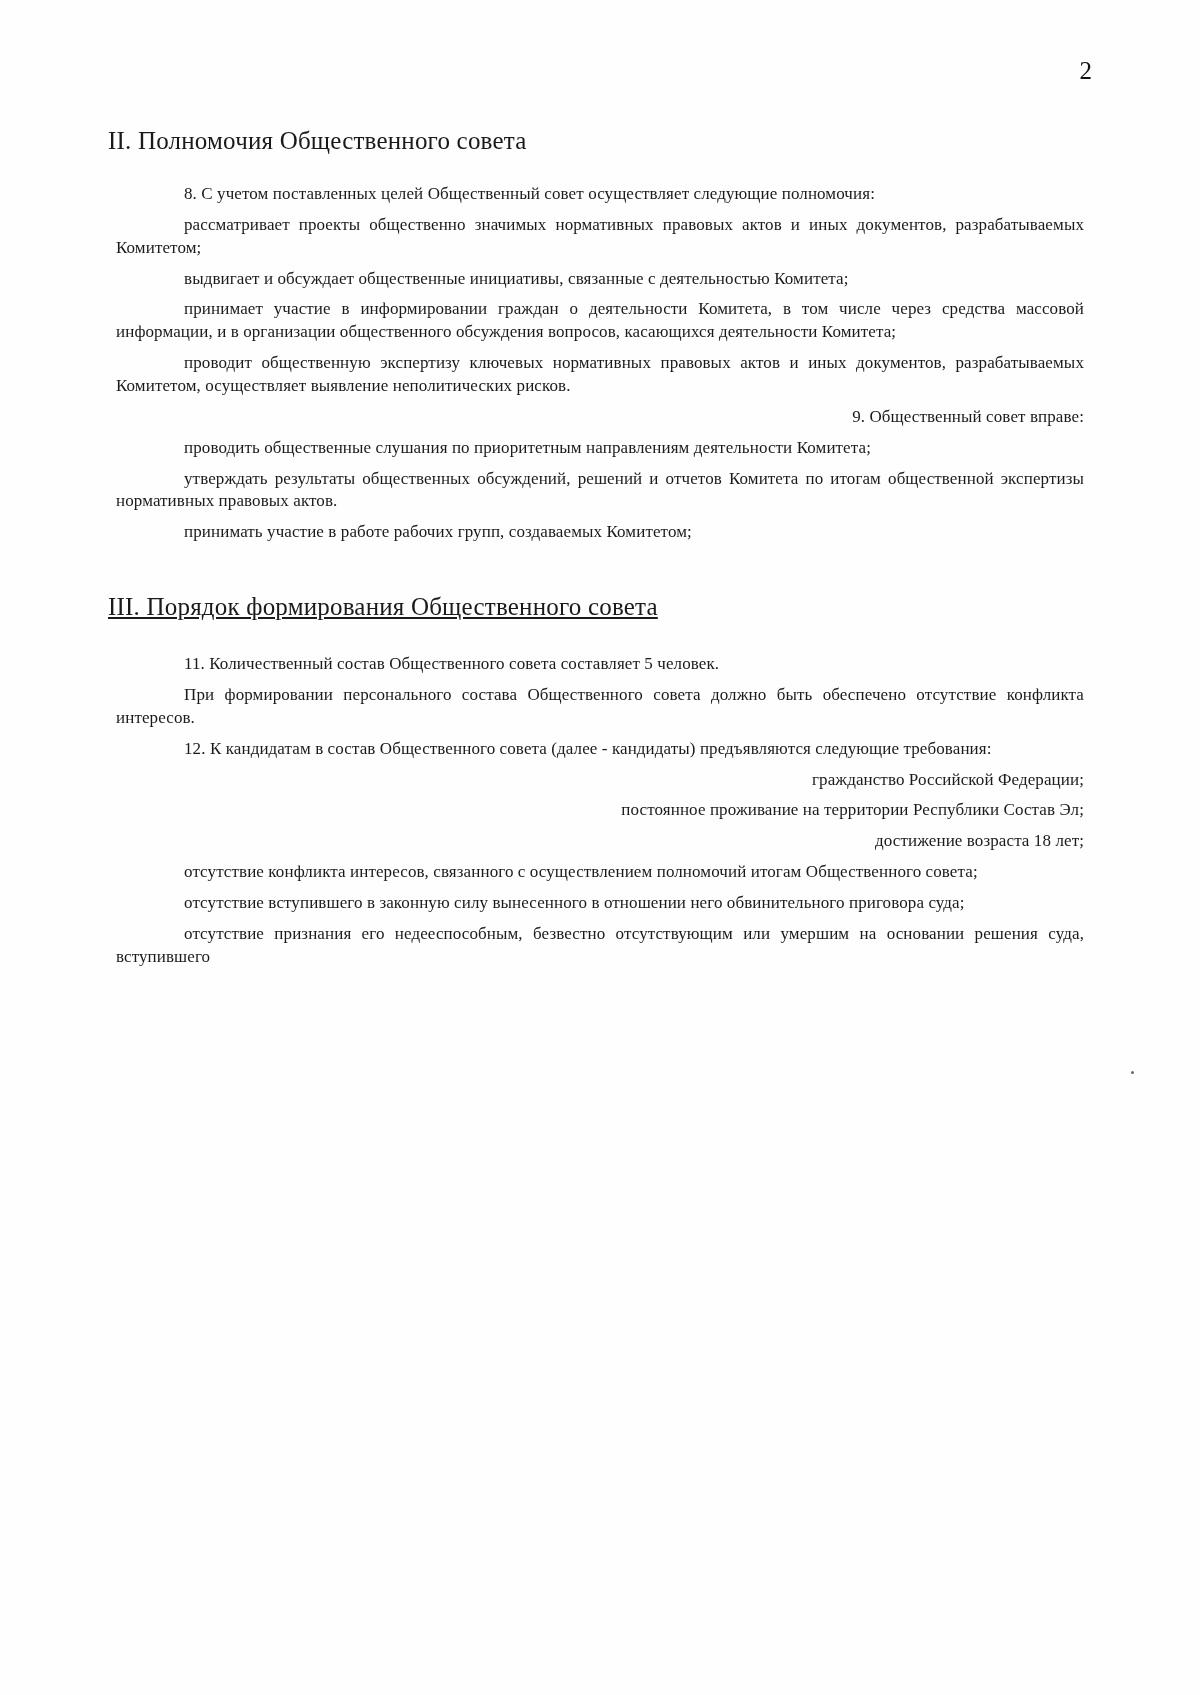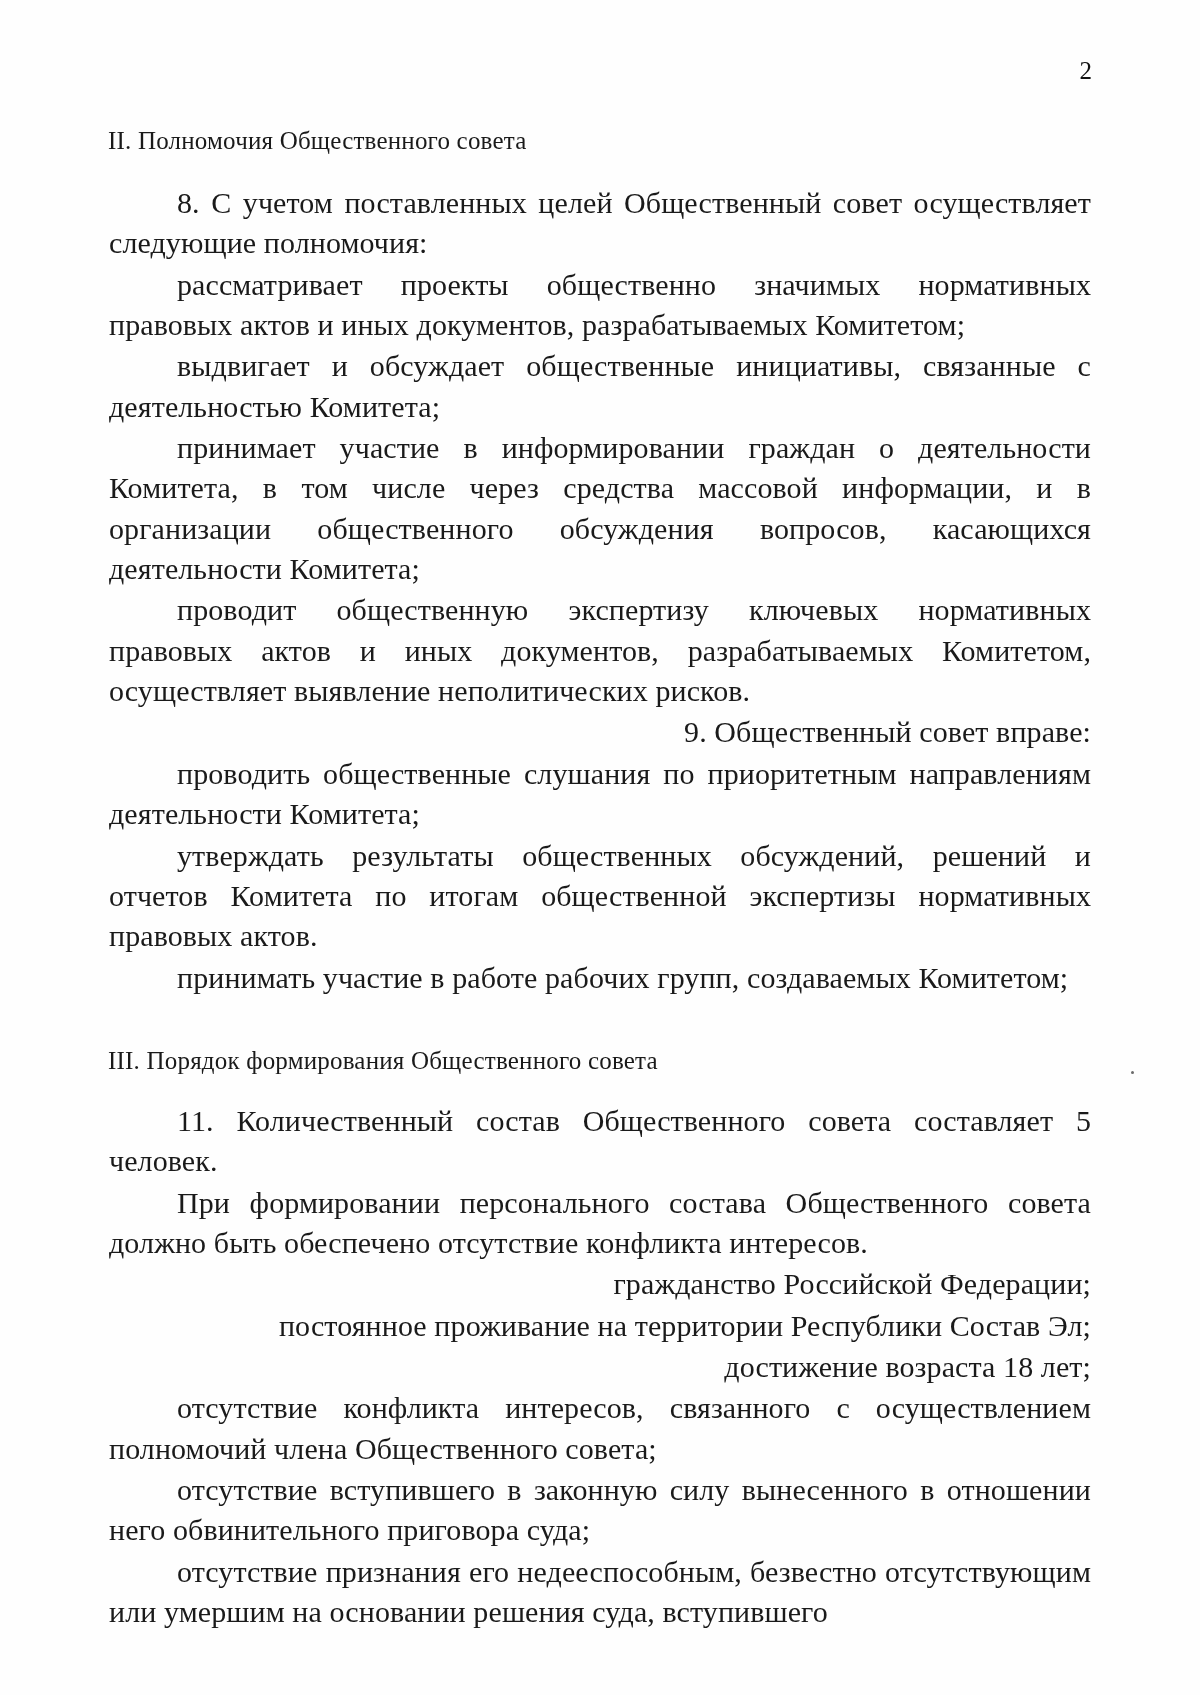--- a/index.html
+++ b/index.html
@@ -35,26 +35,27 @@
   h2.section-heading {
     font-size: 25px;
     font-weight: normal;
     text-align: left;
     margin: 0 0 26px 0;
     line-height: 1.32;
     letter-spacing: 0.2px;
   }
   h2.section-heading.second {
     margin-top: 46px;
-    margin-bottom: 24px;
+    margin-bottom: 30px;
+    text-decoration: underline;
   }
   p.para {
-    font-size: 30px;
+    font-size: 17px;
     line-height: 1.345;
-    margin: 1px;
+    margin: 8px;
     text-align: justify;
     text-indent: 68px;
     letter-spacing: 0.1px;
     -webkit-hyphens: none;
     hyphens: none;
   }
   p.para.nojust {
     text-align: right;
   }
   .side-dot {
@@ -85,24 +86,25 @@
     <p class="para">проводит общественную экспертизу ключевых нормативных правовых актов и иных документов, разрабатываемых Комитетом, осуществляет выявление неполитических рисков.</p>
     <p class="para nojust">9. Общественный совет вправе:</p>
     <p class="para">проводить общественные слушания по приоритетным направлениям деятельности Комитета;</p>
     <p class="para">утверждать результаты общественных обсуждений, решений и отчетов Комитета по итогам общественной экспертизы нормативных правовых актов.</p>
     <p class="para">принимать участие в работе рабочих групп, создаваемых Комитетом;</p>
 
     <h2 class="section-heading second">III. Порядок формирования Общественного совета</h2>
 
     <p class="para">11. Количественный состав Общественного совета составляет 5 человек.</p>
     <p class="para">При формировании персонального состава Общественного совета должно быть обеспечено отсутствие конфликта интересов.</p>
+    <p class="para">12. К кандидатам в состав Общественного совета (далее - кандидаты) предъявляются следующие требования:</p>
     <p class="para nojust">гражданство Российской Федерации;</p>
     <p class="para nojust">постоянное проживание на территории Республики Состав Эл;</p>
     <p class="para nojust">достижение возраста 18 лет;</p>
-    <p class="para">отсутствие конфликта интересов, связанного с осуществлением полномочий члена Общественного совета;</p>
+    <p class="para">отсутствие конфликта интересов, связанного с осуществлением полномочий итогам Общественного совета;</p>
     <p class="para">отсутствие вступившего в законную силу вынесенного в отношении него обвинительного приговора суда;</p>
     <p class="para">отсутствие признания его недееспособным, безвестно отсутствующим или умершим на основании решения суда, вступившего</p>
 
   </div>
 
   <div class="side-dot"></div>
 
 </div>
 
 </body></html>

